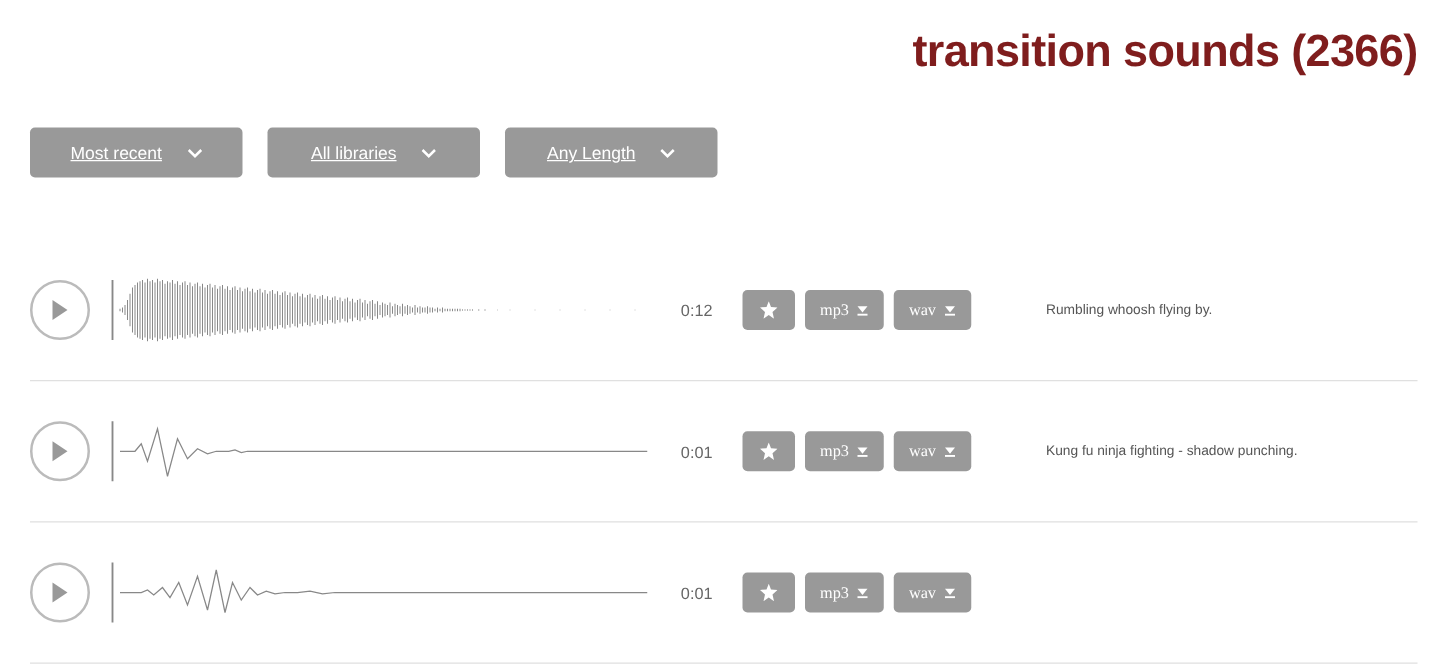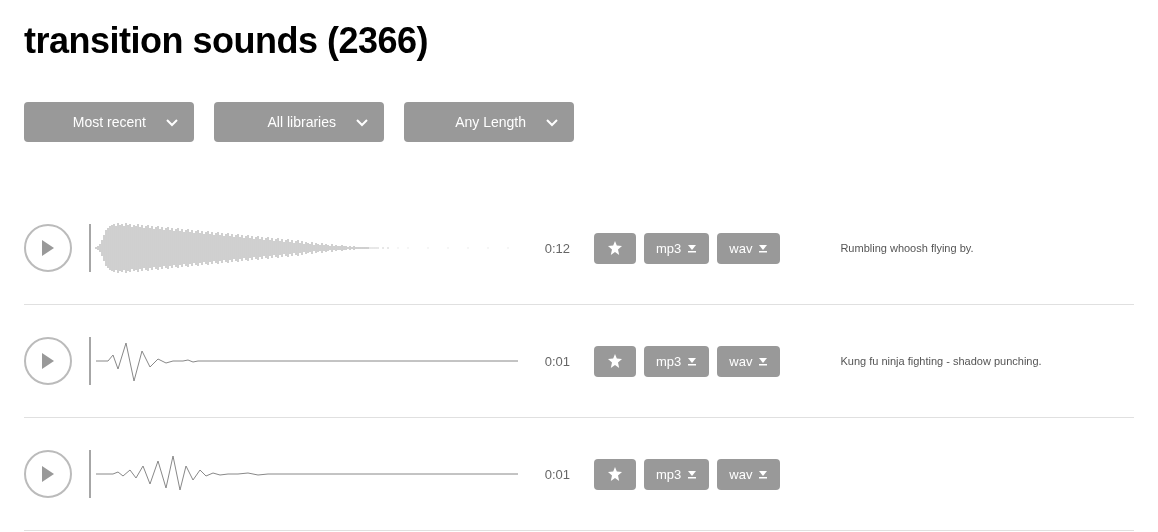--- a/index.html
+++ b/index.html
@@ -9,41 +9,42 @@
     }
     body {
       font-family: Arial, Helvetica, sans-serif;
       background: #fff;
       padding: 20px 24px;
       width: 1158px;
     }
     .page-title {
       font-size: 36px;
       font-weight: bold;
-      color: #000000;
-      text-align: left;
+      color: #7f1d1d;
+      text-align: right;
       margin-bottom: 40px;
       letter-spacing: -0.5px;
     }
     .filters {
       display: flex;
       gap: 20px;
       margin-bottom: 50px;
     }
     .filter-select {
       background: #999;
       color: #fff;
       padding: 12px 16px;
       border-radius: 4px;
       font-size: 14px;
       display: flex;
       align-items: center;
-      justify-content: flex-end;
+      justify-content: center;
       min-width: 170px;
       cursor: pointer;
+      text-decoration: underline;
     }
     .filter-select .chevron {
       margin-left: 20px;
     }
     .sound-list {
       display: flex;
       flex-direction: column;
     }
     .sound-row {
       display: flex;
@@ -88,20 +89,21 @@
       background: #999;
       color: #fff;
       padding: 8px 12px;
       border-radius: 4px;
       font-size: 13px;
       display: flex;
       align-items: center;
       gap: 6px;
       cursor: pointer;
       border: none;
+      font-family: Liberation Serif, serif;
     }
     .action-btn.star {
       padding: 8px 14px;
     }
     .description {
       font-size: 11px;
       color: #555;
       flex: 1;
     }
   </style>

